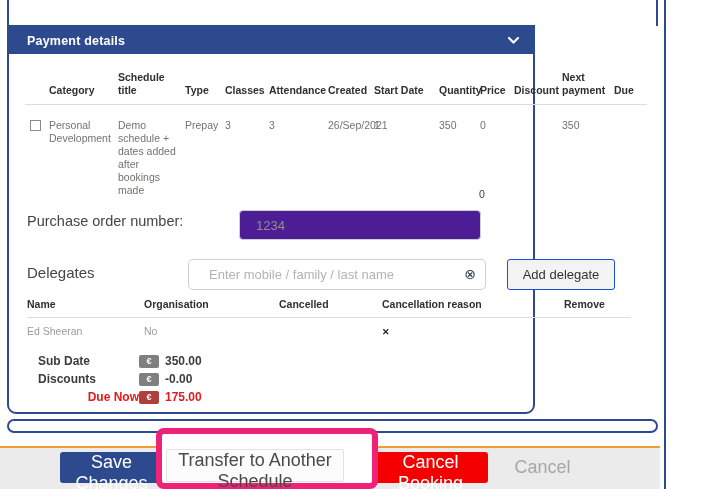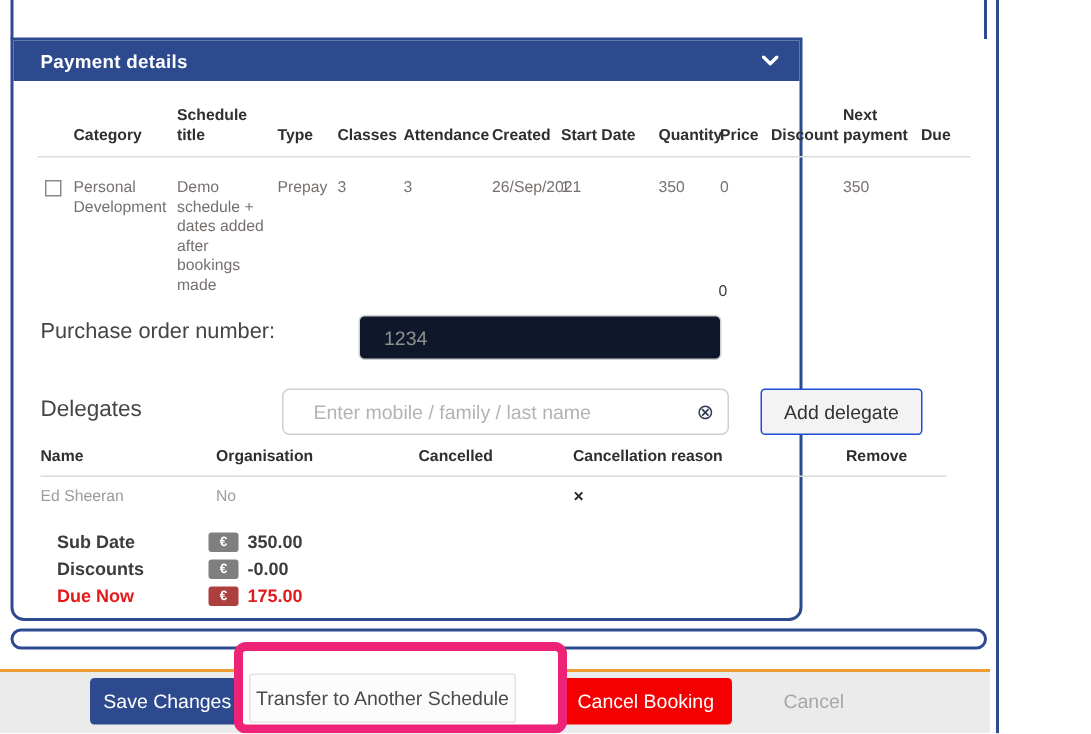--- a/index.html
+++ b/index.html
@@ -37,21 +37,21 @@
   .ptable-head > div { padding-right:4px; }
   .ptable-row { top:85px; padding-top:7px; color:#76716e; }
   .ptable-row > div { padding-right:5px; }
   .checkbox { width:11px; height:11px; border:1px solid #8a8a8a; background:#fff; margin-left:5px; margin-top:1px; }
   .discount-total { position:absolute; left:470px; top:161px; font-size:10.5px; color:#3a3a3a; }
 
   
   .po-label { position:absolute; left:18px; top:186px; font-size:14.5px; color:#454545; }
   .po-input {
     position:absolute; left:230px; top:183px; width:242px; height:30px;
-    border:1px solid #cfcfcf; border-radius:4px; background:#0f172a;
+    border:1px solid #cfcfcf; border-radius:4px; background:#4c1d95;
     font-family:"Liberation Sans", sans-serif; font-size:13px; color:#8f8f8f; padding-left:16px;
   }
 
   
   .dg-label { position:absolute; left:18px; top:237px; font-size:15px; color:#454545; }
   .dg-search-wrap { position:absolute; left:179px; top:232px; width:298px; height:31px; }
   .dg-search {
     width:100%; height:100%; border:1px solid #d0d0d0; border-radius:5px; background:#fff;
     font-family:"Liberation Sans", sans-serif; font-size:13px; color:#666; padding:0 30px 0 20px;
   }
@@ -71,30 +71,30 @@
   .dtable-row { top:298px; color:#9b9b9b; }
   .remove-x { color:#222; font-weight:bold; font-size:9px; cursor:pointer; }
 
   
   .tot-row { position:absolute; left:29px; display:flex; align-items:center; font-size:12px; font-weight:bold; color:#3c3c3c; }
   .tot-label { width:101px; }
   .badge {
     width:20px; height:13px; border-radius:2px; background:var(--badge_gray);
     color:#fff; font-size:9px; display:flex; align-items:center; justify-content:center; margin-right:6px;
   }
-  .tot-due { color:var(--due_red); }
+  .tot-due { color:var(--due_red);text-align:right; }
   .tot-due .badge { background:var(--badge_red); }
 
   
   .bottom-cap { position:absolute; left:7px; top:419px; width:651px; height:14px;
     border:2px solid var(--navy); border-radius:7px; background:#fff; }
   .orange-line { position:absolute; left:0; top:446px; width:660px; height:2px; background:var(--orange); }
   .footer { position:absolute; left:0; top:448px; width:660px; height:41px; background:var(--footer_bg); }
   .btn { position:absolute; border:none; border-radius:3px; font-family:"Liberation Sans", sans-serif;
-    font-size:13px; cursor:pointer; }
+    font-size:18px; cursor:pointer; }
   .btn-save { left:60px; top:452px; width:103px; height:31px; background:var(--navy); color:#fff; }
   .btn-cancel-booking { left:373px; top:452px; width:115px; height:31px; background:var(--red); color:#fff; }
   .btn-cancel { left:500px; top:452px; width:85px; height:31px; background:transparent; color:#a7a7a7; }
   .pink-box { position:absolute; left:156px; top:428px; width:222px; height:61px;
     border:6px solid var(--pink); border-radius:8px; background:#fff; z-index:20; }
   .btn-transfer { left:166px; top:449px; width:178px; height:33px; background:#fcfcfc;
     border:1px solid #e3e3e3; border-radius:2px; color:#4a4a4a; z-index:21; }
 </style>
 </head>
 <body>

